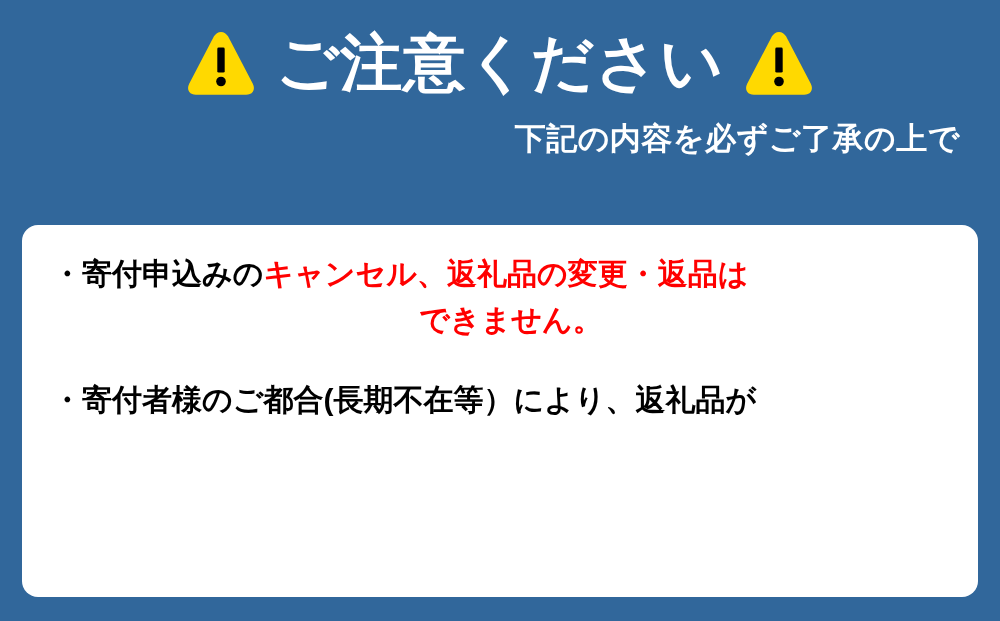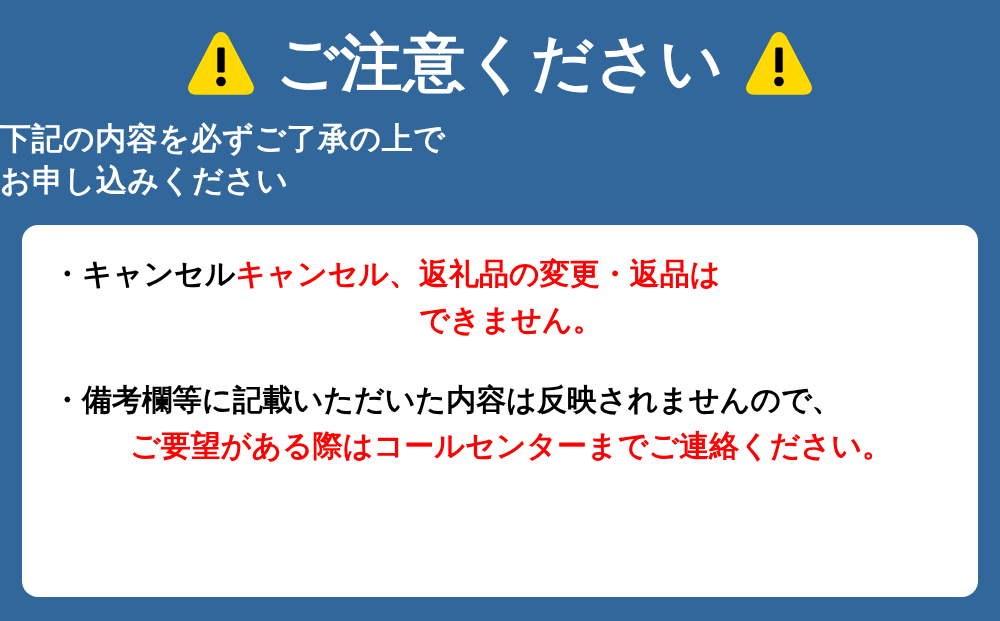--- a/index.html
+++ b/index.html
@@ -51,21 +51,21 @@
     line-height: 74px;
     font-weight: 700;
     letter-spacing: 1px;
     white-space: nowrap;
   }
   .subtitle {
     position: absolute;
     left: 0;
     top: 118px;
     width: 960px;
-    text-align: left;
+    text-align: right;
     color: #ffffff;
     font-size: 31px;
     font-weight: 700;
     line-height: 42px;
     letter-spacing: 0.5px;
   }
   .subtitle-line {
     display: block;
   }
 
@@ -126,33 +126,29 @@
 
       <svg class="warn-icon" viewBox="0 0 100 100">
         <path d="M50 8 C54 8 57.5 10.5 59.5 14 L93 78 C95 81.8 95 86 93 89 C91 92 87.5 93 84 93 L16 93 C12.5 93 9 92 7 89 C5 86 5 81.8 7 78 L40.5 14 C42.5 10.5 46 8 50 8 Z" fill="#ffd900"></path>
         <rect x="45" y="29" width="10" height="34" rx="2" fill="#000000"></rect>
         <circle cx="50" cy="75" r="6.5" fill="#000000"></circle>
       </svg>
     </div>
 
     <div class="subtitle">
       <span class="subtitle-line">下記の内容を必ずご了承の上で</span>
-      <span class="subtitle-line">お申し込みください</span>
     </div>
 
   </div>
 
   <div class="card">
     <ul class="notice-list">
         <li class="notice-item">
-          <span class="notice-line"><span class="seg-black">・キャンセル</span><span class="seg-red">キャンセル、返礼品の変更・返品は</span></span>
+          <span class="notice-line"><span class="seg-black">・寄付申込みの</span><span class="seg-red">キャンセル、返礼品の変更・返品は</span></span>
           <span class="notice-line indent"><span class="seg-red">できません。</span></span>
         </li>
         <li class="notice-item">
-        </li>
-        <li class="notice-item">
-          <span class="notice-line"><span class="seg-black">・備考欄等に記載いただいた内容は反映されませんので、</span></span>
-          <span class="notice-line indent"><span class="seg-red">ご要望がある際はコールセンターまでご連絡ください。</span></span>
+          <span class="notice-line"><span class="seg-black">・寄付者様のご都合(長期不在等）により、返礼品が</span></span>
         </li>
       </ul>
   </div>
 
 </div>
 
 </body></html>

